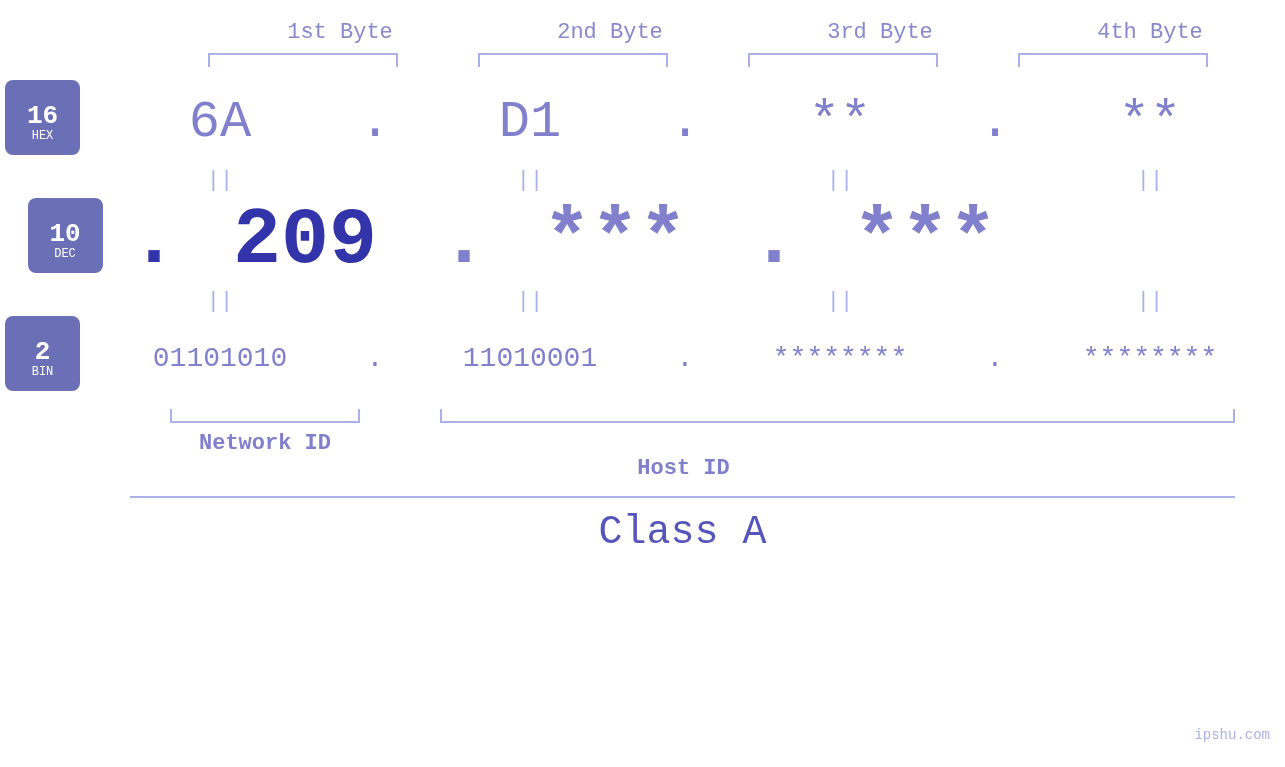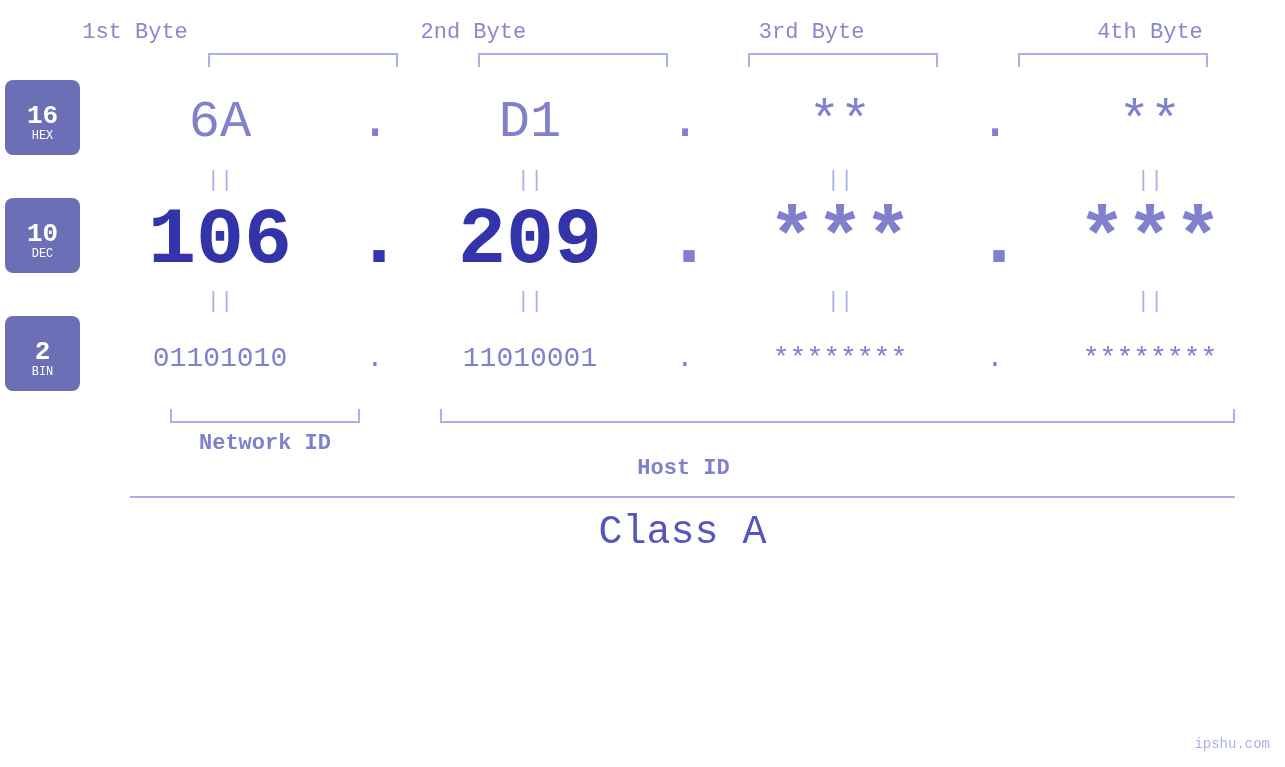--- a/index.html
+++ b/index.html
@@ -20,25 +20,24 @@
       flex-direction: column;
       align-items: center;
       justify-content: flex-start;
       padding-top: 20px;
       position: relative;
     }
 
     
     .byte-headers {
       display: flex;
-      justify-content: space-between;
+      justify-content: flex-end;
       align-items: center;
       width: 100%;
       margin-bottom: 5px;
-      gap: 40px;
     }
 
     .byte-header {
       color: #8888cc;
       font-size: 22px;
       font-family: 'Courier New', Courier, monospace;
       text-align: center;
       width: 270px;
     }
 
@@ -207,21 +206,21 @@
       display: flex;
       align-items: center;
       justify-content: center;
       color: #aab0e8;
       font-size: 22px;
       font-family: 'Courier New', Courier, monospace;
     }
 
     .watermark {
       position: absolute;
-      bottom: 15px;
+      bottom: 24px;
       right: 15px;
       color: #aab0e8;
       font-size: 14px;
       font-family: 'Courier New', Courier, monospace;
     }
 
     
     .hex-row { margin-bottom: 0; }
     .dec-row { }
     .bin-row { }
@@ -293,23 +292,20 @@
   </div>
 
   <div class="data-row dec-row">
     <div class="badge-slot">
       <div class="base-badge">
         <span class="base-num">10</span>
         <span class="base-label">DEC</span>
       </div>
     </div>
     <div class="cells-row">
-      <div class="cell">
-        <span class="cell-value dec-value">106</span>
-      </div>
       <span class="dot-dec">.</span>
       <div class="cell">
         <span class="cell-value dec-value">209</span>
       </div>
       <span class="dot-dec-masked">.</span>
       <div class="cell">
         <span class="cell-value dec-value-masked">***</span>
       </div>
       <span class="dot-dec-masked">.</span>
       <div class="cell">

